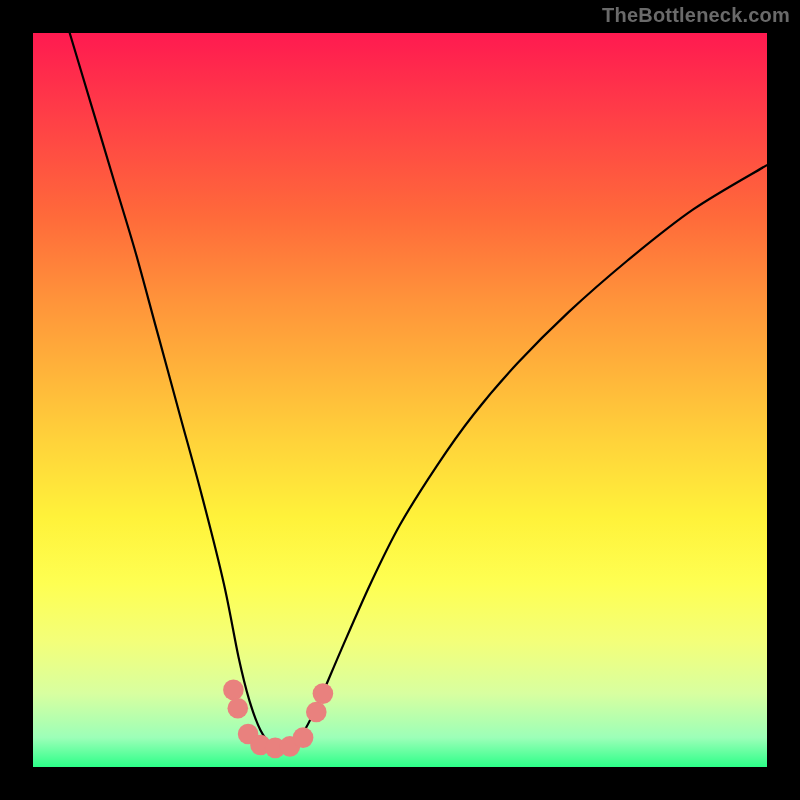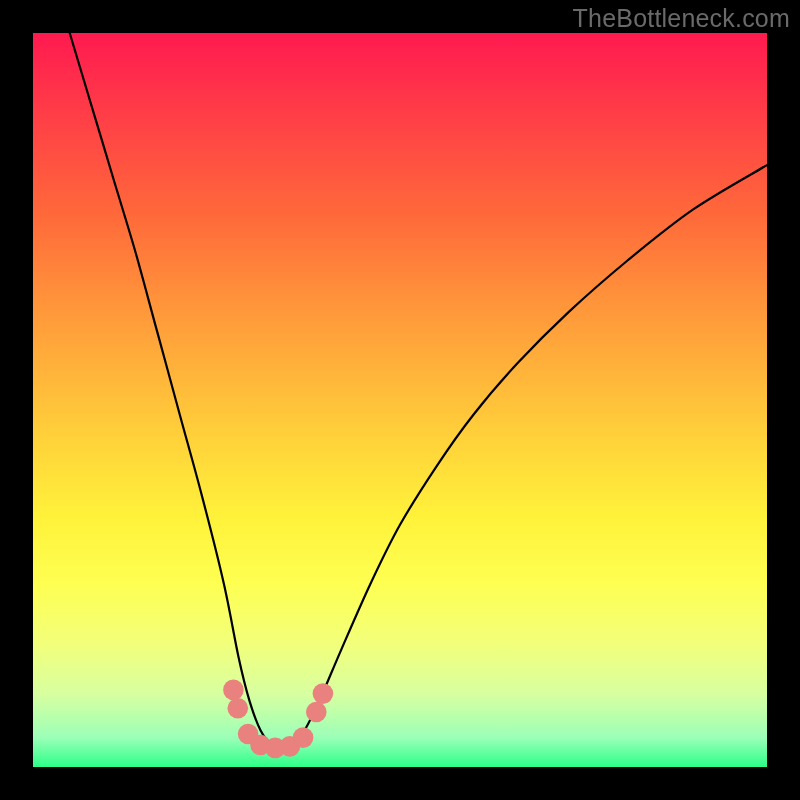--- a/index.html
+++ b/index.html
@@ -38,22 +38,22 @@
       #d8ffa0 90%,
       #9cffb8 96%,
       #2cff88 100%
     );
   }
   .watermark {
     position: absolute;
     top: 4px;
     right: 10px;
     color: #6a6a6a;
-    font-size: 25px;
-    font-weight: 400;
+    font-size: 20px;
+    font-weight: 700;
     letter-spacing: 0.2px;
     user-select: none;
     text-align: center;
   }
   svg.curve {
     position: absolute;
     left: 0;
     top: 0;
     width: 734px;
     height: 734px;

